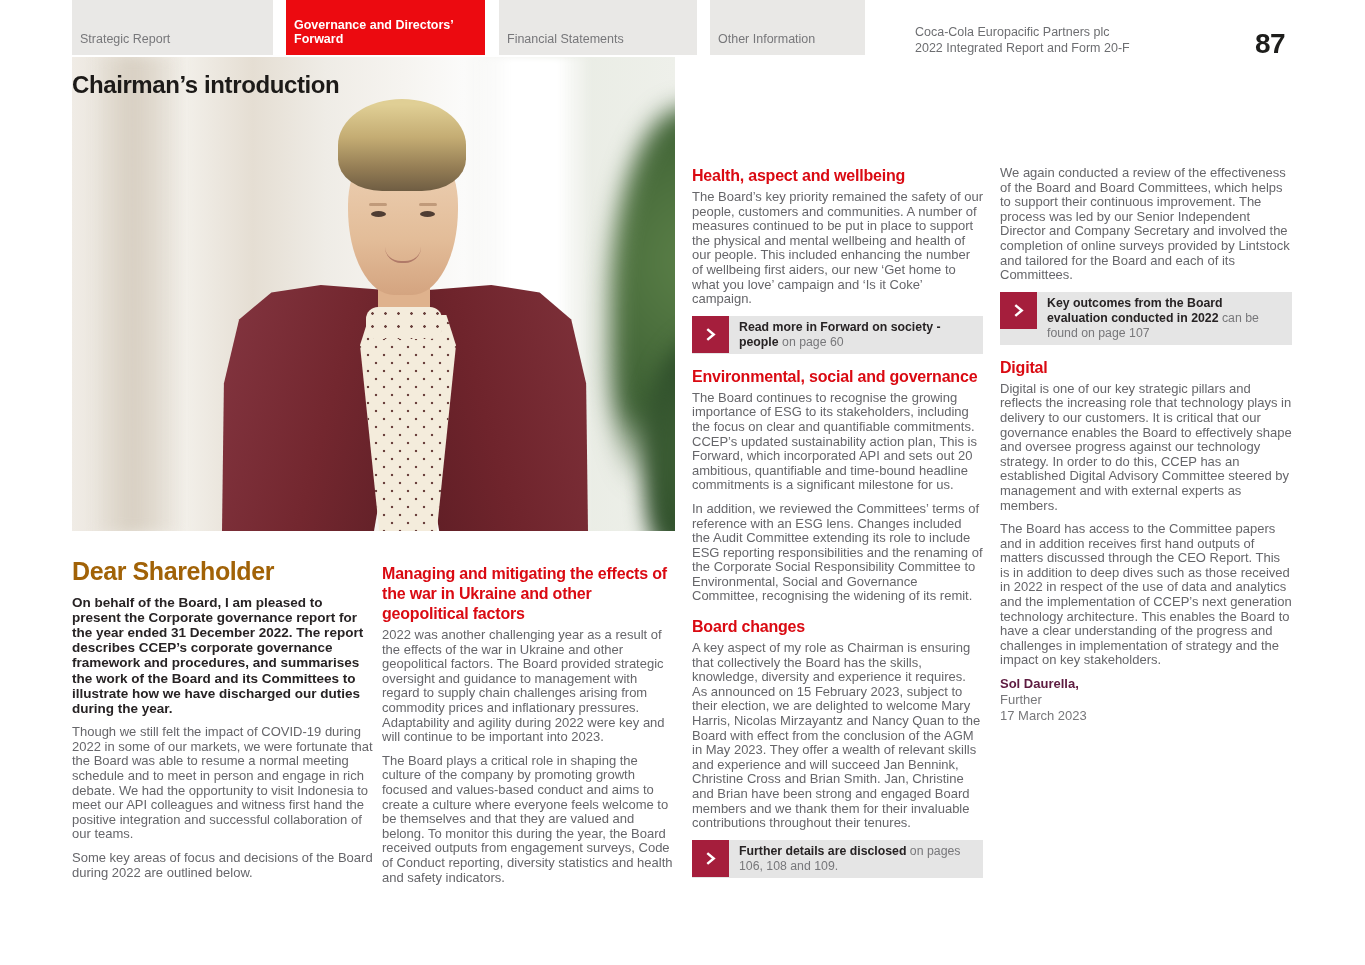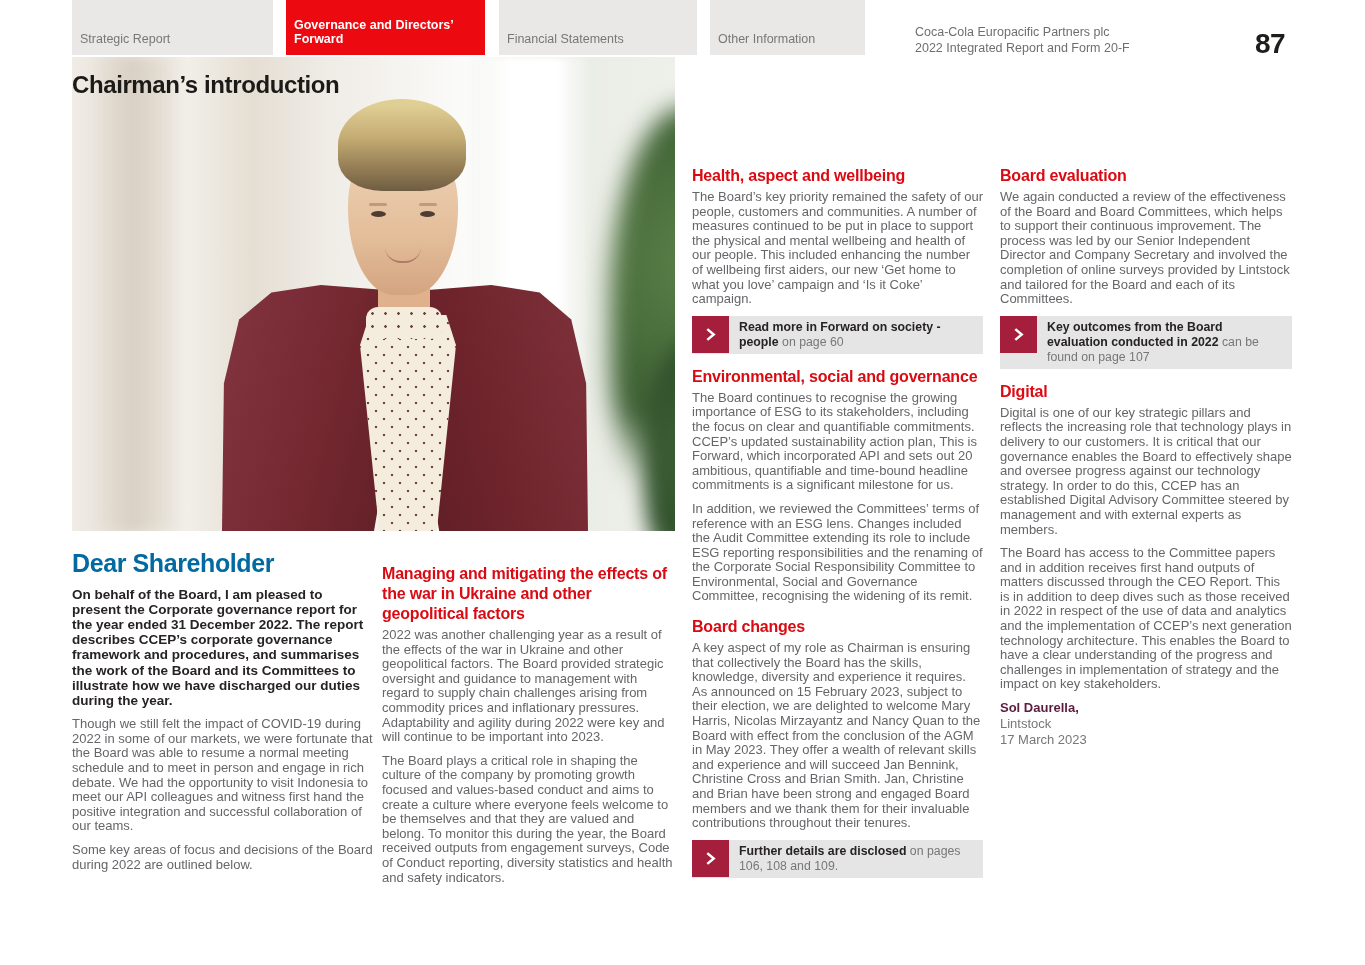--- a/index.html
+++ b/index.html
@@ -77,21 +77,21 @@
     background:linear-gradient(255deg,#7e313a 0%,#6f242c 55%,#5c1d24 100%);
     clip-path:polygon(20% 100%,0 10%,14% 2%,48% 0,74% 3%,91% 14%,99% 40%,100% 100%);}
 
   
   .col{position:absolute;font-size:13px;line-height:14.6px;}
   .col1{left:72px;top:556px;width:302px;}
   .col2{left:382px;top:564px;width:293px;}
   .col3{left:692px;top:166px;width:291px;}
   .col4{left:1000px;top:166px;width:292px;}
   .col p{margin:0 0 9px 0;}
-  .h-dear{font-size:25px;font-weight:bold;color:#0369a1;margin:0 0 16px 0;letter-spacing:-0.4px;}
+  .h-dear{font-size:25px;font-weight:bold;color:#a16207;margin:8px 0 16px 0;letter-spacing:-0.4px;}
   .lead{font-weight:bold;color:#272324;font-size:13.5px;line-height:15.2px;margin-bottom:10px;}
   .h-sec{font-size:16px;line-height:20px;font-weight:bold;color:#da0a12;margin:13px 0 4px 0;letter-spacing:-0.2px;}
   .h-sec.first{margin-top:0;}
   
   .callout{display:flex;background:#e5e5e5;margin:7px 0 13px 0;min-height:37px;cursor:pointer;}
   .callout .sq{flex:0 0 37px;width:37px;height:37px;background:#a51e3c;
     display:flex;align-items:center;justify-content:center;}
   .callout .txt{padding:4px 8px 4px 10px;font-size:12.3px;line-height:15px;color:#77777a;}
   .callout .txt b{color:#272324;}
   
@@ -175,36 +175,35 @@
           <path d="M4 2 L10 7 L4 12" fill="none" stroke="#ffffff" stroke-width="2.3"></path>
         </svg>
     </div>
     <div class="txt">
       <b>Further details are disclosed</b><span> on pages 106, 108 and 109.</span>
     </div>
   </div>
 </div>
 
 <div class="col col4">
-  <h3 class="h-sec first">Board evaluation</h3>
   <p>We again conducted a review of the effectiveness of the Board and Board Committees, which helps to support their continuous improvement. The process was led by our Senior Independent Director and Company Secretary and involved the completion of online surveys provided by Lintstock and tailored for the Board and each of its Committees.</p>
 
   <div class="callout">
     <div class="sq">
       <svg width="15" height="15" viewBox="0 0 14 14">
           <path d="M4 2 L10 7 L4 12" fill="none" stroke="#ffffff" stroke-width="2.3"></path>
         </svg>
     </div>
     <div class="txt">
       <b>Key outcomes from the Board evaluation conducted in 2022</b><span> can be found on page 107</span>
     </div>
   </div>
 
   <h3 class="h-sec">Digital</h3>
   <p>Digital is one of our key strategic pillars and reflects the increasing role that technology plays in delivery to our customers. It is critical that our governance enables the Board to effectively shape and oversee progress against our technology strategy. In order to do this, CCEP has an established Digital Advisory Committee steered by management and with external experts as members.</p>
   <p>The Board has access to the Committee papers and in addition receives first hand outputs of matters discussed through the CEO Report. This is in addition to deep dives such as those received in 2022 in respect of the use of data and analytics and the implementation of CCEP’s next generation technology architecture. This enables the Board to have a clear understanding of the progress and challenges in implementation of strategy and the impact on key stakeholders.</p>
 
   <div class="sig">
     <div class="sig-name">Sol Daurella,</div>
-    <div class="sig-line">Lintstock</div>
+    <div class="sig-line">Further</div>
     <div class="sig-line">17 March 2023</div>
   </div>
 </div>
 
 </body></html>

